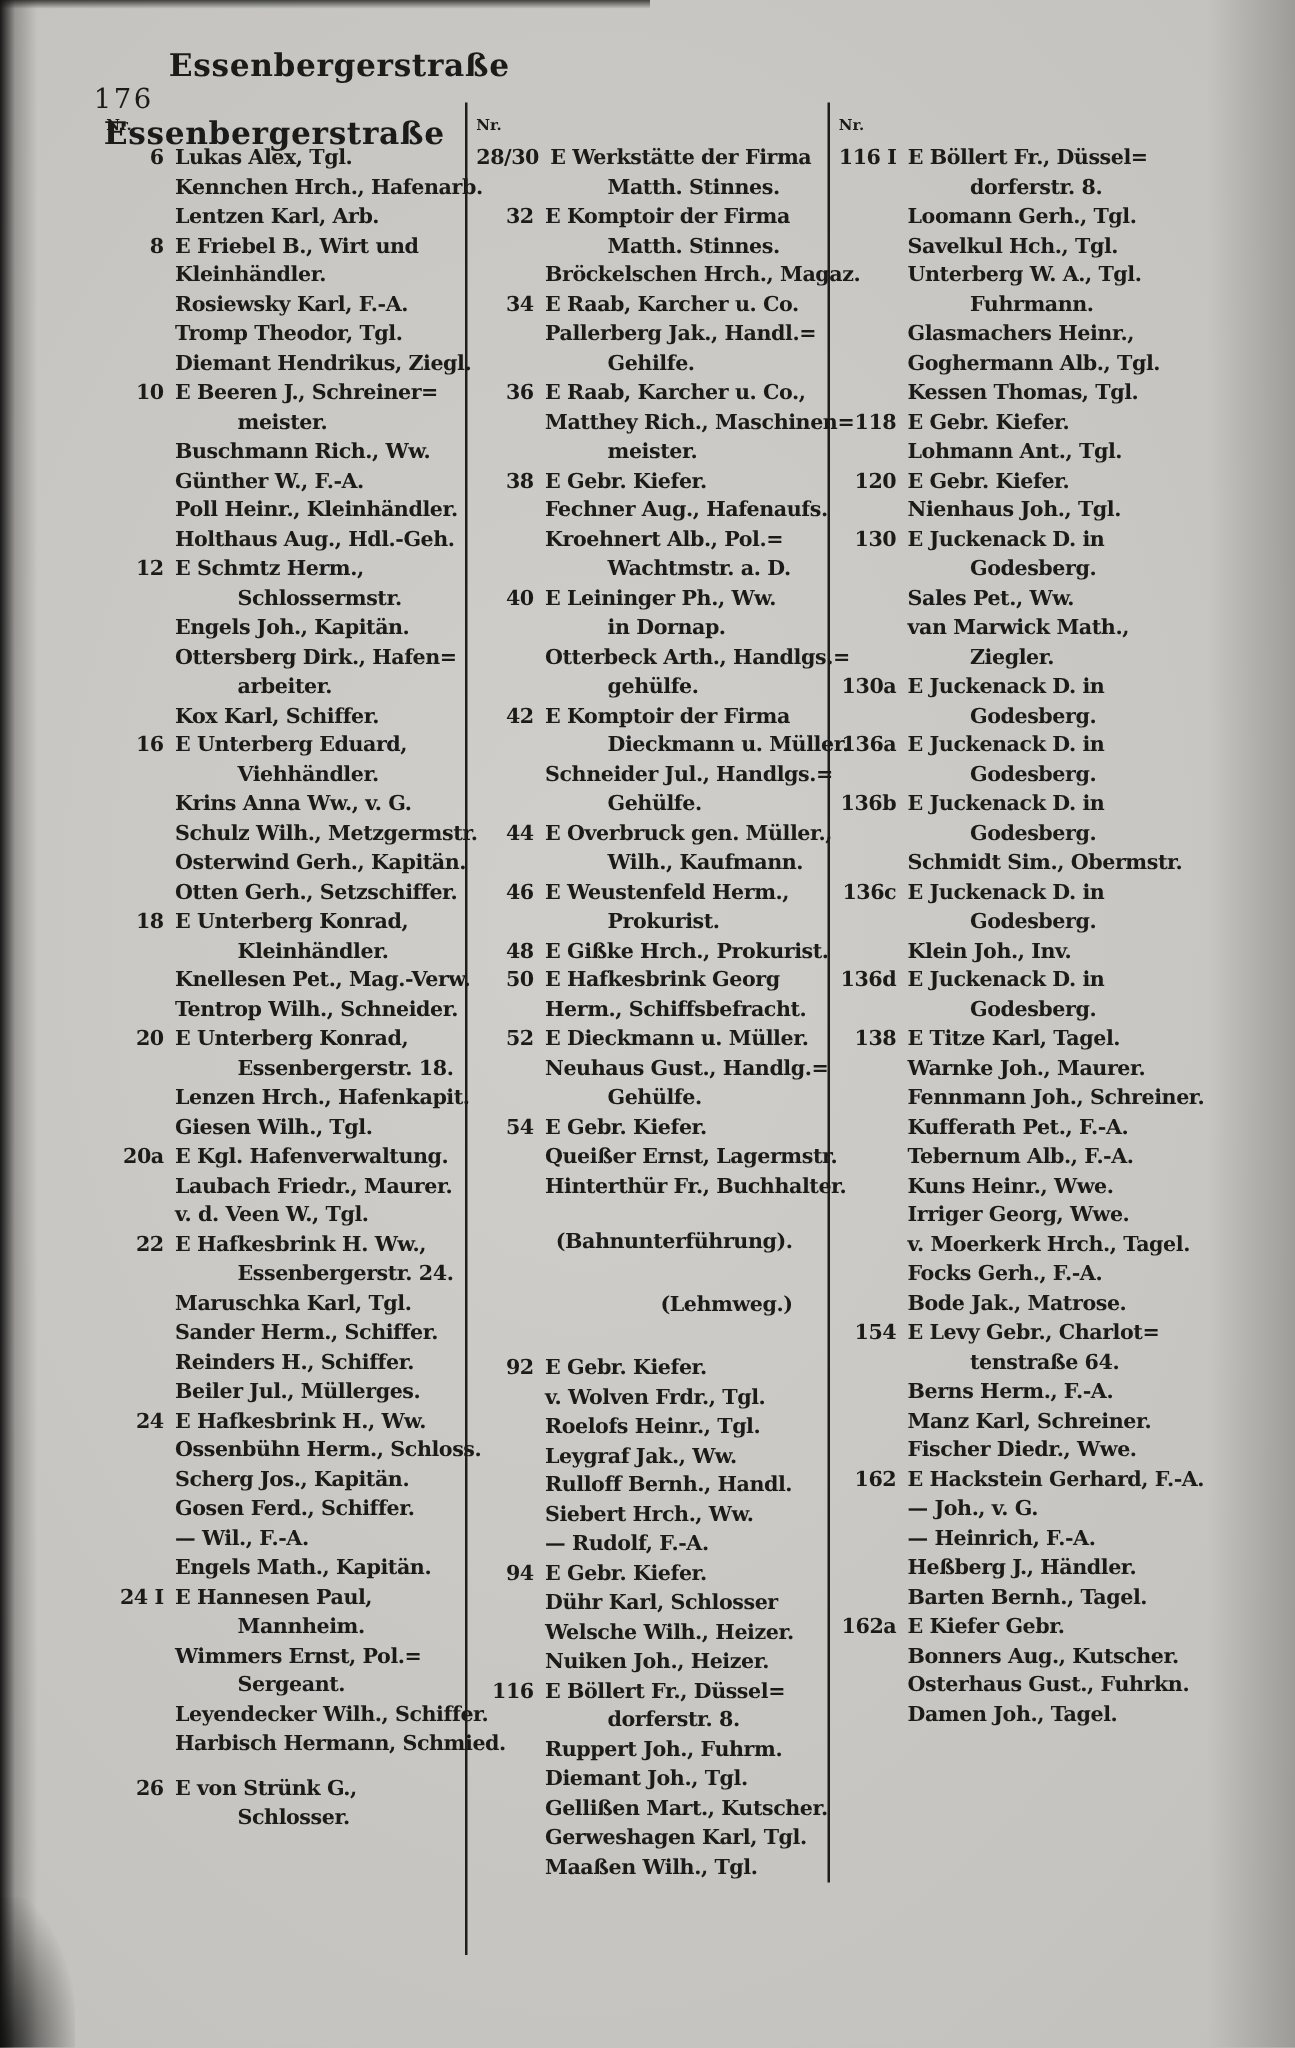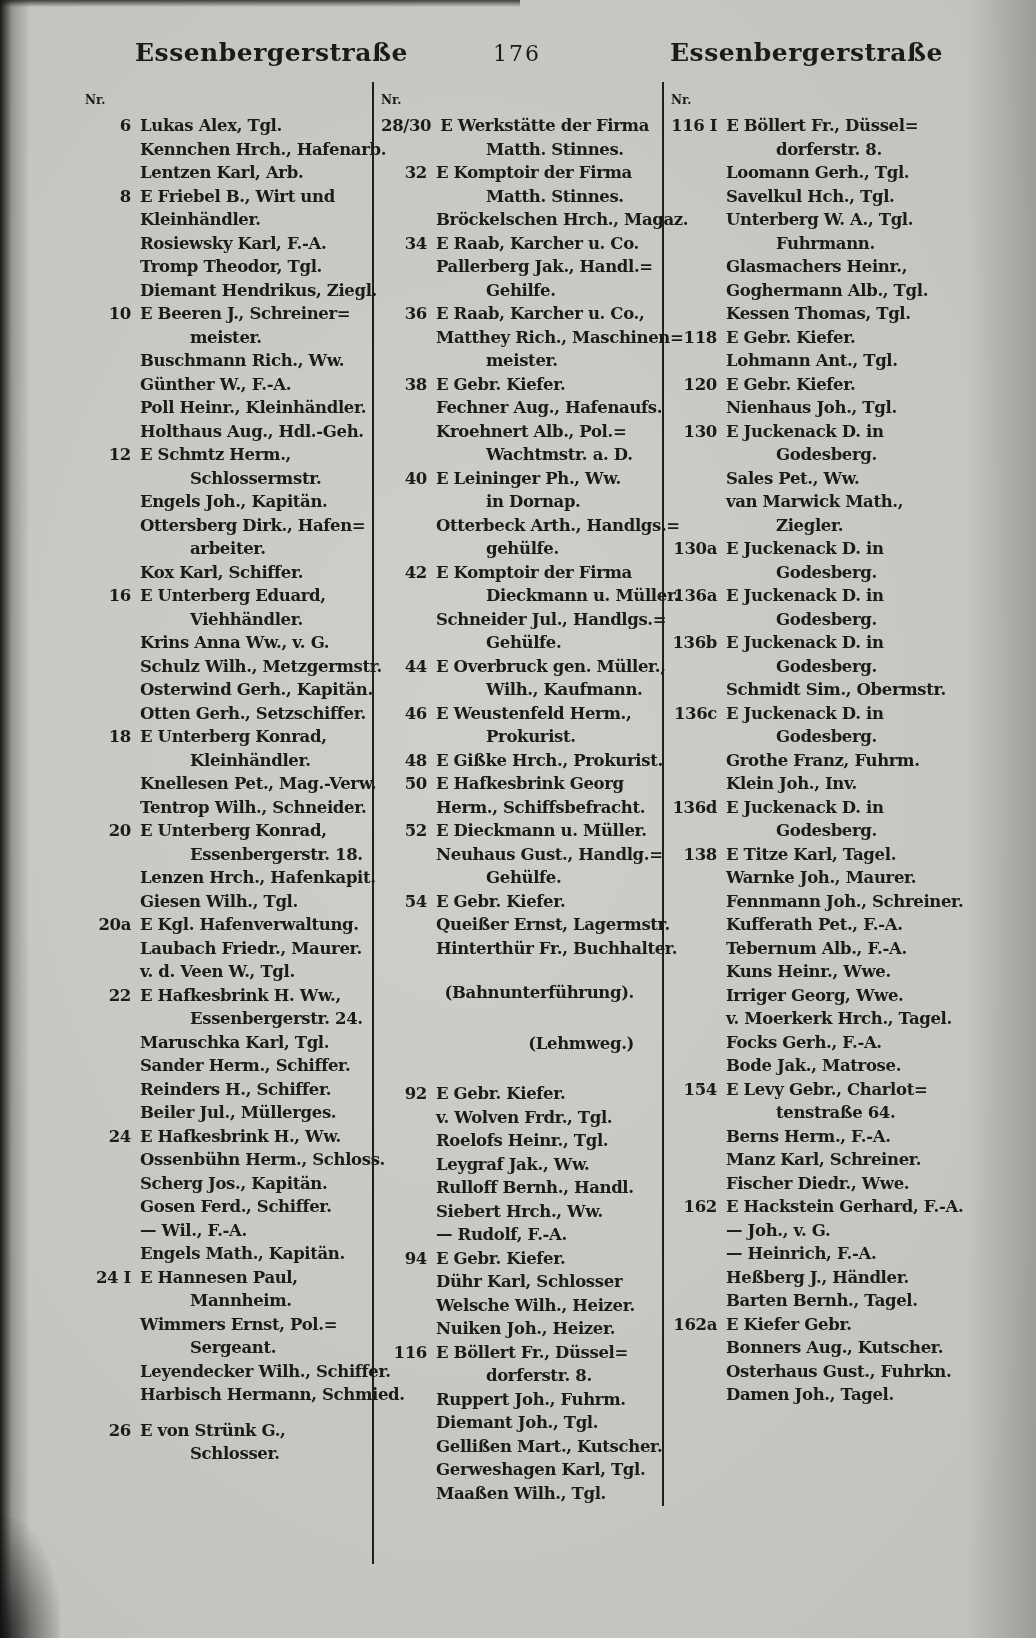--- a/index.html
+++ b/index.html
@@ -20,24 +20,24 @@
     background:linear-gradient(to right, rgba(15,15,14,0.95), rgba(80,79,76,0.40) 40%, rgba(120,119,115,0.0));}
   .edge-top{position:absolute;left:0;top:0;width:520px;height:7px;
     background:linear-gradient(to bottom, rgba(20,20,18,0.75), rgba(20,20,18,0.0));}
   .edge-right{position:absolute;right:0;top:0;width:70px;height:1638px;
     background:linear-gradient(to left, rgba(110,109,105,0.45), rgba(110,109,105,0.0));}
   .edge-bottom-left{position:absolute;left:0;bottom:0;width:60px;height:120px;
     background:radial-gradient(ellipse at 0% 100%, rgba(15,15,14,0.85), rgba(15,15,14,0.0) 75%);}
 
   .content{position:absolute;left:75px;top:38px;width:900px;color:#1b1b19;}
 
-  .hdr{display:flex;align-items:baseline;height:40px;}
+  .hdr{display:flex;align-items:baseline;height:40px;flex-direction:column;}
   .hdr .h-left{width:297px;text-align:center;padding-left:60px;box-sizing:border-box;
     font-size:25px;font-weight:bold;letter-spacing:0.5px;}
-  .hdr .h-num{width:290px;text-align:center;font-size:22px;font-weight:normal;letter-spacing:2px;}
+  .hdr .h-num{width:290px;text-align:left;font-size:22px;font-weight:normal;letter-spacing:2px;}
   .hdr .h-right{width:313px;text-align:left;padding-left:8px;box-sizing:border-box;
     font-size:25px;font-weight:bold;letter-spacing:0.5px;}
 
   .cols{display:flex;margin-top:8px;}
   .col{box-sizing:border-box;font-weight:bold;font-size:16.5px;letter-spacing:-0.35px;}
   .col-0{width:297px;padding-left:10px;}
   .col-1{width:290px;padding-left:9px;}
   .col-2{width:313px;padding-left:9px;}
 
   .nr-label{height:28px;line-height:28px;font-size:12px;font-weight:bold;letter-spacing:0;}
@@ -406,21 +406,20 @@
           </div>
           <div class="ln cont">Godesberg.</div>
           <div class="ln sub">Schmidt Sim., Obermstr.</div>
           <div class="ln entry">
             <span class="num">
               <span>136c</span>
             </span>
             <span class="txt">E Juckenack D. in</span>
           </div>
           <div class="ln cont">Godesberg.</div>
-          <div class="ln sub">Grothe Franz, Fuhrm.</div>
           <div class="ln sub">Klein Joh., Inv.</div>
           <div class="ln entry">
             <span class="num">
               <span>136d</span>
             </span>
             <span class="txt">E Juckenack D. in</span>
           </div>
           <div class="ln cont">Godesberg.</div>
           <div class="ln entry">
             <span class="num">

